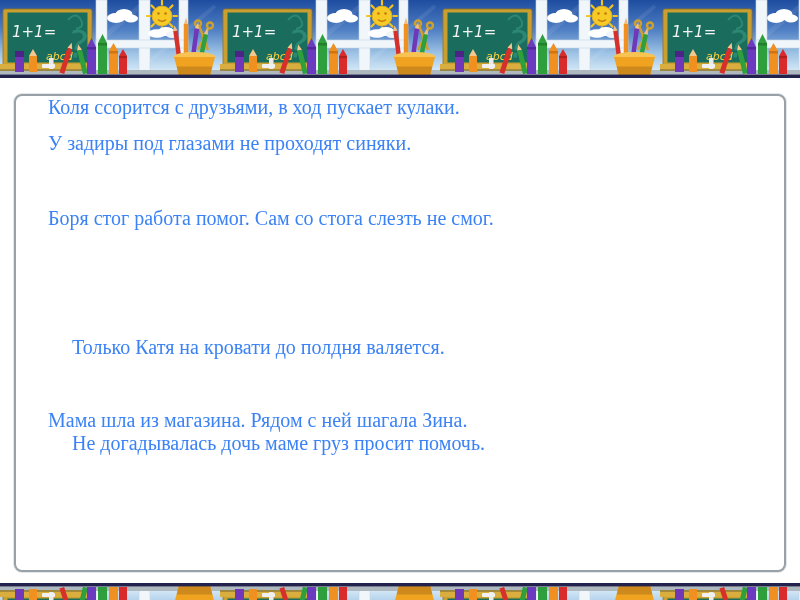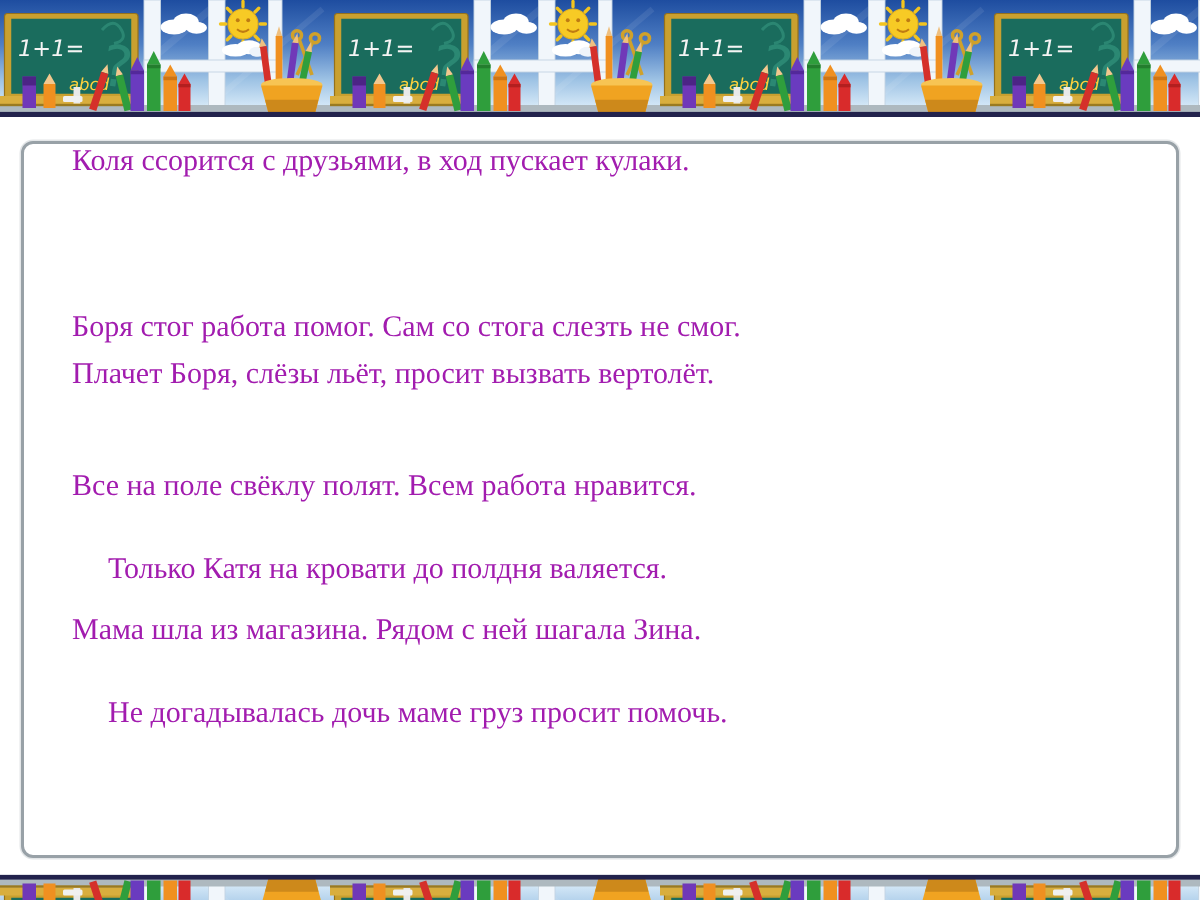--- a/index.html
+++ b/index.html
@@ -13,25 +13,25 @@
   .strip-bottom svg{transform:scaleY(-1);}
 
   
   .text-frame{
     position:absolute;left:14px;top:94px;width:768px;height:474px;
     background:#ffffff;border:2px solid #98a1a7;border-radius:8px;
     box-shadow:0 0 0 1px #e3e6e8;
   }
   .text-line{
     position:absolute;left:32px;white-space:nowrap;
-    font-family:"Liberation Serif",serif;font-size:20px;line-height:23px;color:#a21caf;
+    font-family:"Liberation Serif",serif;font-size:20px;line-height:23px;color:#3b82f6;
   }
   .l1{top:0px}.l2{top:36px}.l3{top:111px}.l4{top:142px}
   .l5{top:217px}.l6{top:240px}.l7{top:313px}.l8{top:336px}
-  .indent{left:56px;margin-top:32px;}
+  .indent{left:56px;}
 </style>
 </head>
 <body>
 
 <div class="canvas">
 
   <div class="strip strip-top">
     <svg width="880" height="78" viewBox="0 0 880 78" xmlns="http://www.w3.org/2000/svg">
       <defs>
         <linearGradient id="sky" x1="0" y1="0" x2="0" y2="1">
@@ -160,21 +160,20 @@
     <svg width="880" height="78" viewBox="0 0 880 78" xmlns="http://www.w3.org/2000/svg">
       <use href="#tile" x="0"></use>
       <use href="#tile" x="220"></use>
       <use href="#tile" x="440"></use>
       <use href="#tile" x="660"></use>
     </svg>
   </div>
 
   <div class="text-frame">
     <div class="text-line l1">Коля ссорится с друзьями, в ход пускает кулаки.</div>
+    <div class="text-line l2">У задиры под глазами не проходят синяки.</div>
     <div class="text-line l3">Боря стог работа помог. Сам со стога слезть не смог.</div>
-    <div class="text-line l4">Плачет Боря, слёзы льёт, просит вызвать вертолёт.</div>
-    <div class="text-line l5">Все на поле свёклу полят. Всем работа нравится.</div>
     <div class="text-line l6 indent">Только Катя на кровати до полдня валяется.</div>
     <div class="text-line l7">Мама шла из магазина. Рядом с ней шагала Зина.</div>
     <div class="text-line l8 indent">Не догадывалась дочь маме груз просит помочь.</div>
   </div>
 
 </div>
 
 </body></html>

